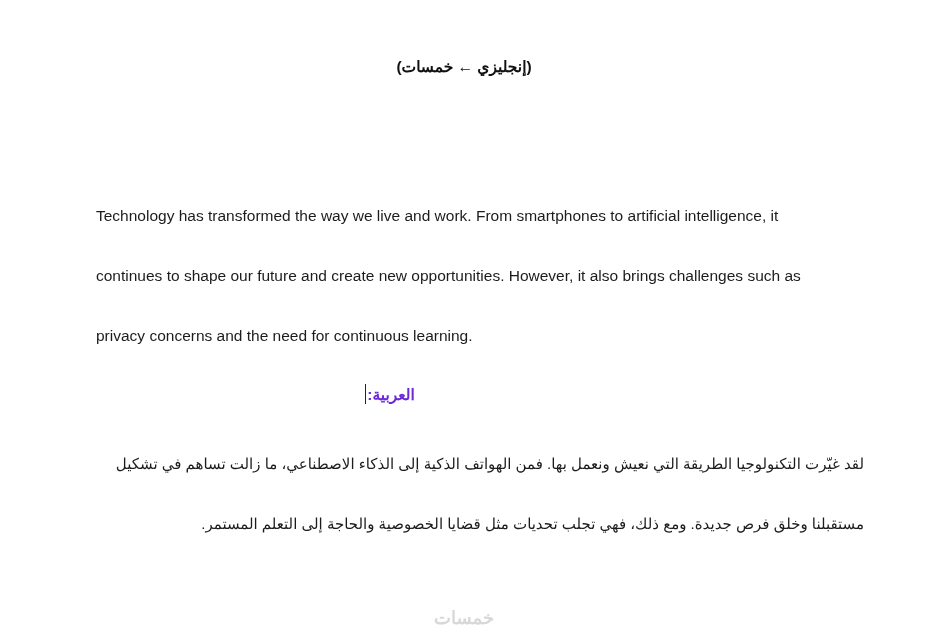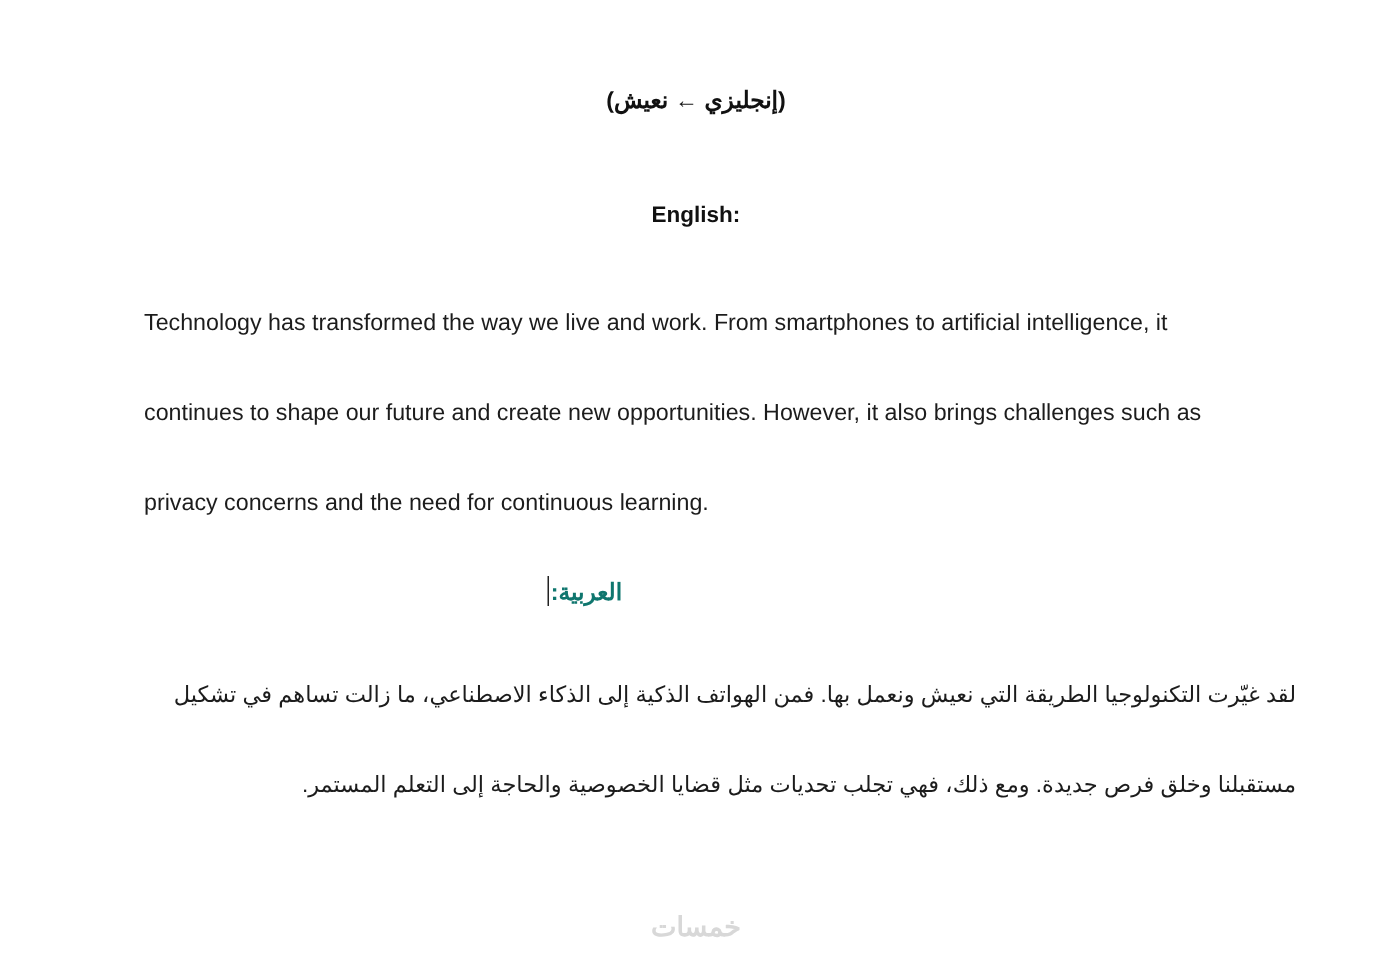--- a/index.html
+++ b/index.html
@@ -64,21 +64,21 @@
 
   
   .section-label-ar {
     position: absolute;
     top: 384px;
     left: 0;
     width: 780px;
     text-align: center;
     font-size: 15.5px;
     font-weight: bold;
-    color: #0f766e;
+    color: #6d28d9;
     direction: rtl;
     unicode-bidi: isolate;
   }
   .section-label-ar .caret {
     display: inline-block;
     width: 1px;
     height: 20px;
     background: #222;
     vertical-align: -4px;
     margin-right: 1px;
@@ -111,23 +111,22 @@
     unicode-bidi: isolate;
     letter-spacing: 1px;
     user-select: none;
   }
 </style>
 </head>
 <body>
 
 <div class="page">
 
-  <div class="doc-title">(إنجليزي ← نعيش)</div>
+  <div class="doc-title">(إنجليزي ← خمسات)</div>
 
-  <div class="section-label-en">English:</div>
 
   <div class="english-body">Technology has transformed the way we live and work. From smartphones to artificial intelligence, it continues to shape our future and create new opportunities. However, it also brings challenges such as privacy concerns and the need for continuous learning.</div>
 
   <div class="section-label-ar"><span>العربية:</span><span class="caret"></span></div>
 
   <div class="arabic-body">لقد غيّرت التكنولوجيا الطريقة التي نعيش ونعمل بها. فمن الهواتف الذكية إلى الذكاء الاصطناعي، ما زالت تساهم في تشكيل مستقبلنا وخلق فرص جديدة. ومع ذلك، فهي تجلب تحديات مثل قضايا الخصوصية والحاجة إلى التعلم المستمر.</div>
 
   <div class="watermark">خمسات</div>
 
 </div>

